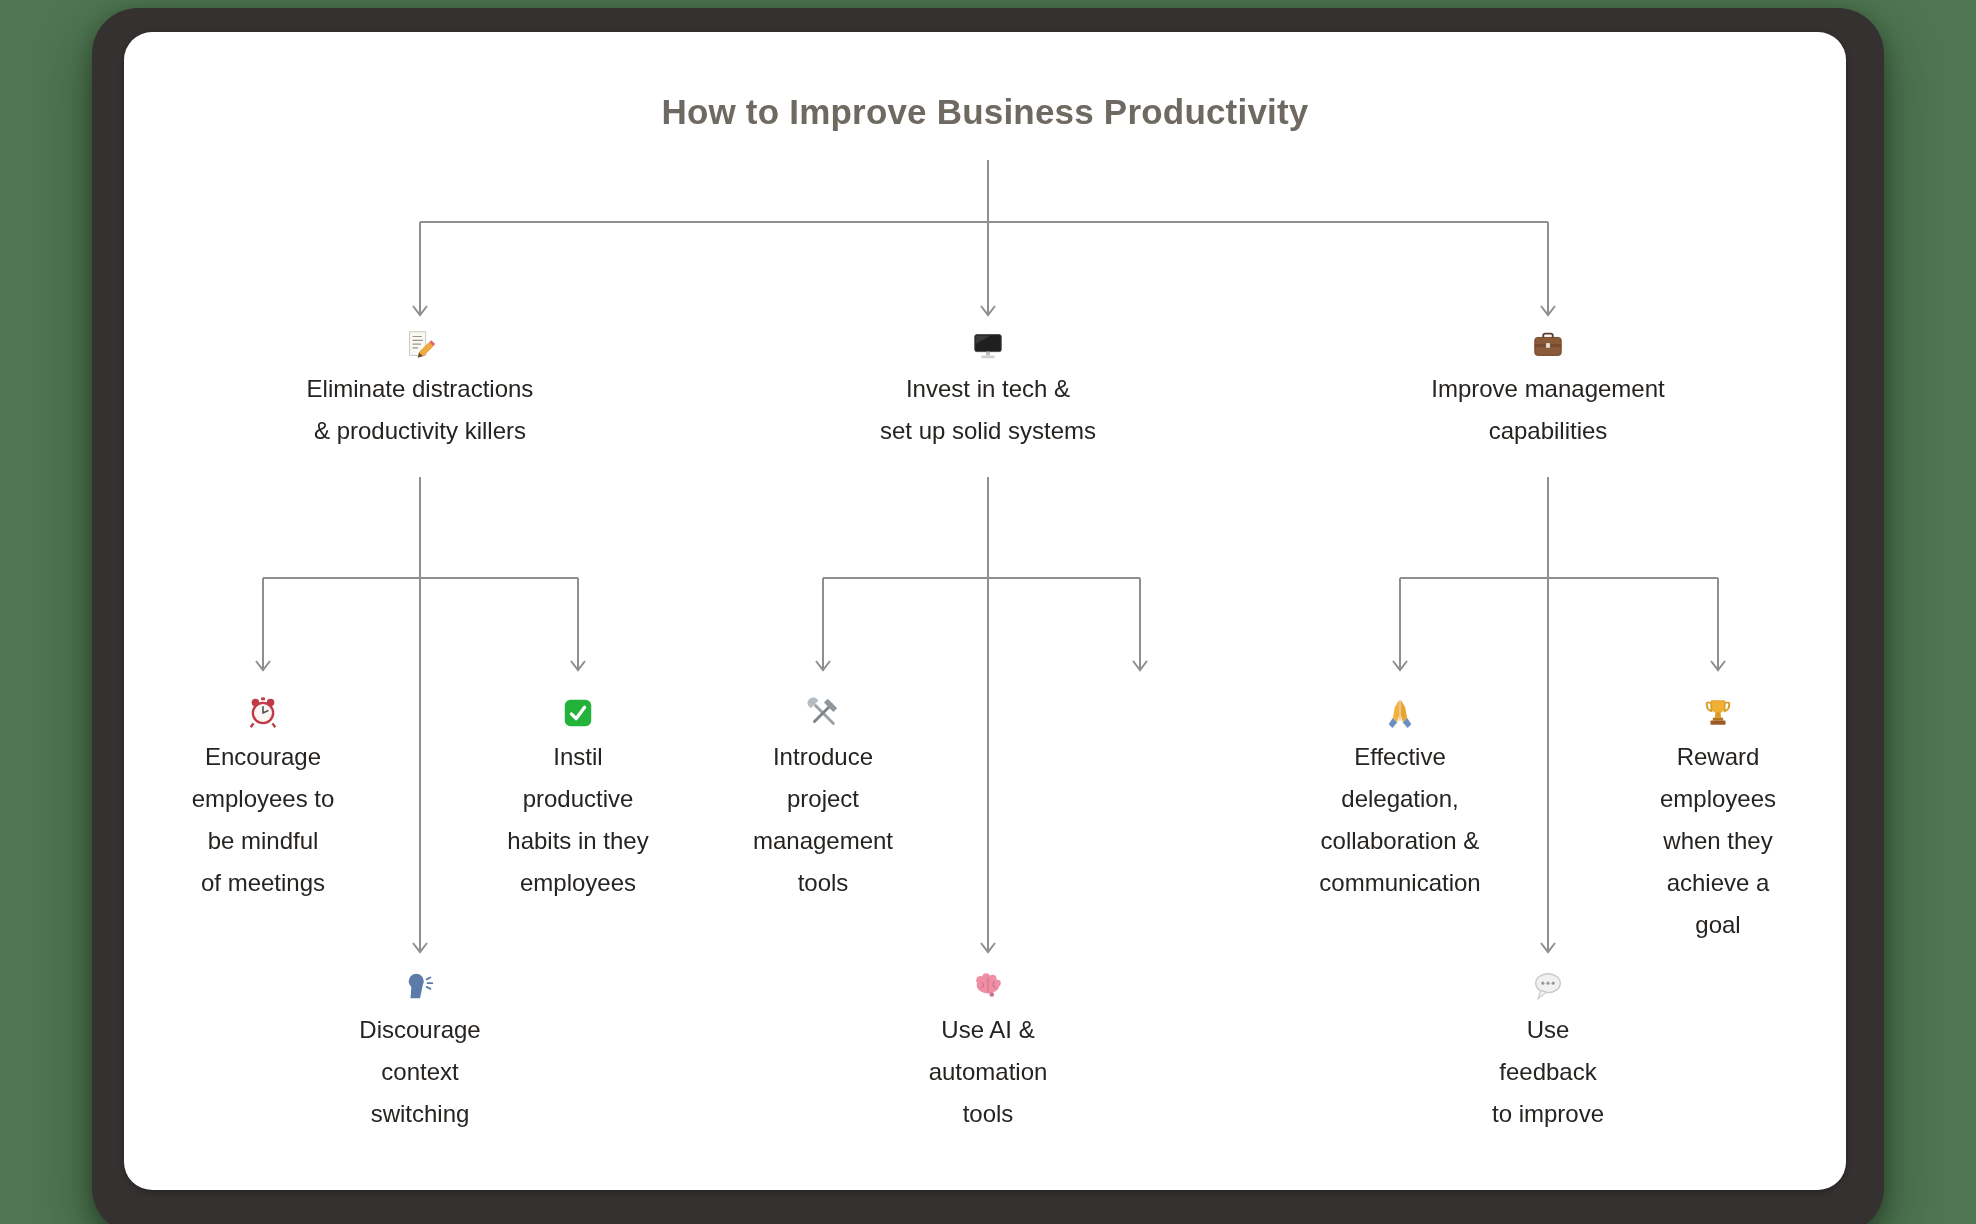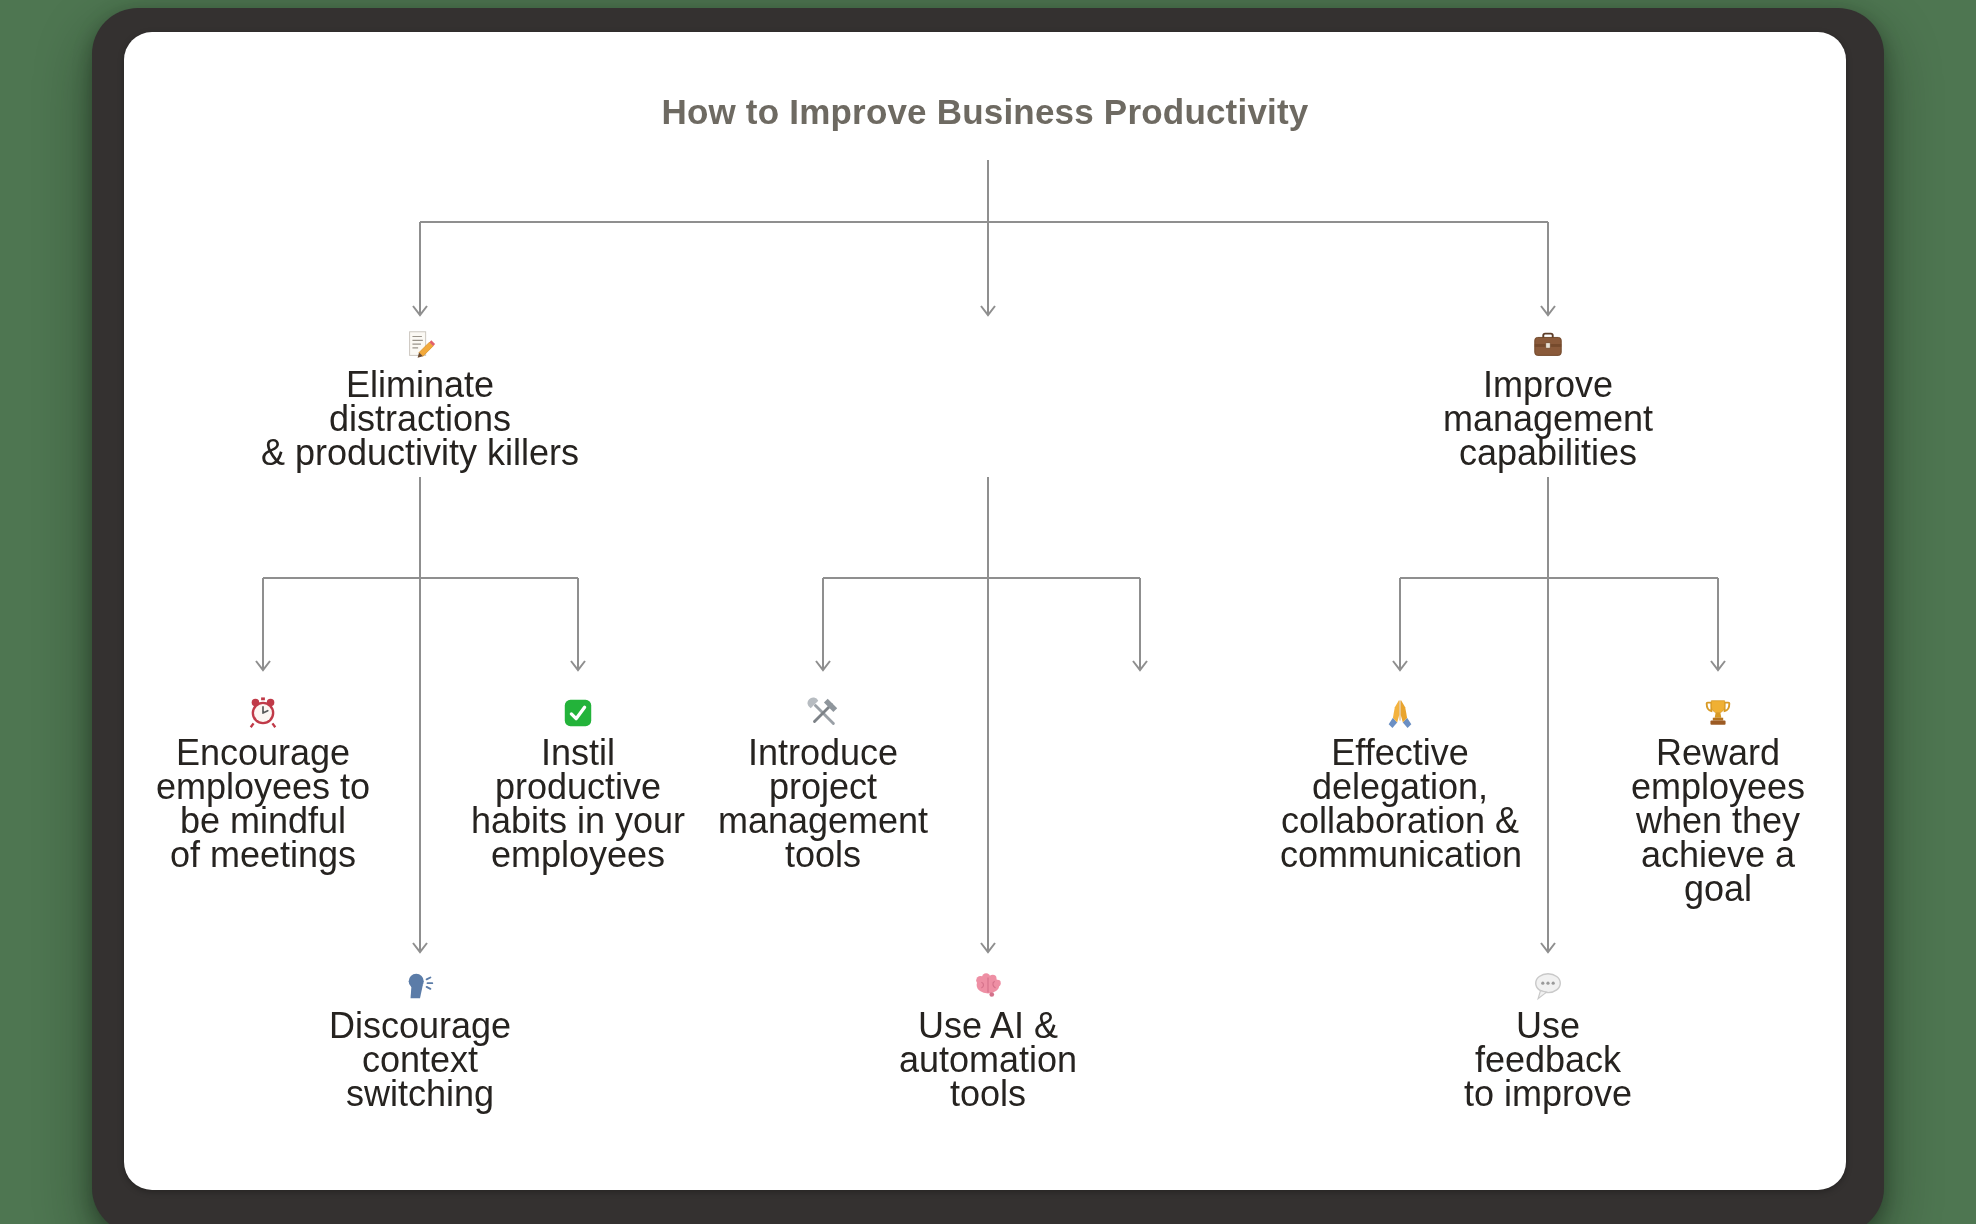--- a/index.html
+++ b/index.html
@@ -9,21 +9,21 @@
         background:#343130;border-radius:46px;
         box-shadow:0 22px 55px rgba(15,25,15,.45), 0 6px 18px rgba(15,25,15,.35);}
   .card{position:absolute;left:124px;top:32px;width:1722px;height:1158px;background:#ffffff;
         border-radius:28px;box-shadow:0 2px 6px rgba(0,0,0,.28);}
   .page-title{position:absolute;left:0;top:56px;width:100%;text-align:center;
         font-size:35px;font-weight:700;color:#6e6a62;letter-spacing:.2px;line-height:48px;}
   svg.connectors{position:absolute;left:0;top:0;width:1722px;height:1158px;}
   svg.connectors path, svg.connectors polyline{stroke:#8f8f8f;stroke-width:2;fill:none;}
   .node{position:absolute;text-align:center;}
   .node .icon{display:block;width:34px;height:34px;margin:0 auto 6px;}
-  .node .label{white-space:pre-line;font-size:36px;line-height:34px;color:#262320;}
+  .node .label{white-space:pre-line;font-size:24px;line-height:42px;color:#262320;}
   .branch-node{width:340px;top:296px;}
   .leaf-node{width:240px;top:664px;}
   .bottom-node{width:260px;top:937px;}
   .b0{left:126px;} .b1{left:694px;} .b2{left:1254px;}
   .l0{left:19px;} .l1{left:334px;} .l2{left:579px;} .l3{left:896px;} .l4{left:1156px;} .l5{left:1474px;}
   .d0{left:166px;} .d1{left:734px;} .d2{left:1294px;}
 </style>
 </head>
 <body>
 
@@ -70,20 +70,30 @@
         <rect x="7" y="4" width="17" height="25" fill="#fbf9f4" stroke="#c9c4bc" stroke-width="1"></rect>
         <path d="M10,9 H20 M10,13 H21 M10,17 H19 M10,21 H16" stroke="#9a948a" stroke-width="1.3" fill="none"></path>
         <polygon points="17,26 28,15 32,19 21,30" fill="#f2a93b" stroke="#d98f23" stroke-width="0.8"></polygon>
         <polygon points="17,26 21,30 15.5,31.5" fill="#6b4a2f"></polygon>
         <polygon points="28,15 32,19 34,17 30,13" fill="#e2606b"></polygon>
       </svg>
       <div class="label">Eliminate distractions
 &amp; productivity killers</div>
     </div>
 
+    <div class="node branch-node b1">
+      <svg class="icon" viewBox="0 0 36 36">
+        <rect x="4" y="7" width="28" height="18" rx="2" fill="#1f1f1f" stroke="#454545" stroke-width="1"></rect>
+        <polygon points="5,8 21,8 5,17" fill="#3a3a3a"></polygon>
+        <rect x="16" y="25" width="4" height="4" fill="#b9b9b9"></rect>
+        <rect x="11" y="29" width="14" height="3" rx="1" fill="#d0d0d0"></rect>
+      </svg>
+      <div class="label">Invest in tech &amp;
+set up solid systems</div>
+    </div>
 
     <div class="node branch-node b2">
       <svg class="icon" viewBox="0 0 36 36">
         <rect x="13" y="6" width="10" height="6" rx="2" fill="none" stroke="#5d3d28" stroke-width="2"></rect>
         <rect x="4" y="10" width="28" height="19" rx="3" fill="#8a5a3a" stroke="#6e4527" stroke-width="1"></rect>
         <rect x="4" y="17" width="28" height="3" fill="#754a2c"></rect>
         <rect x="15.5" y="15.5" width="5" height="6" rx="1" fill="#e9e2d6" stroke="#6e4527" stroke-width="0.8"></rect>
       </svg>
       <div class="label">Improve management
 capabilities</div>
@@ -105,21 +115,21 @@
 of meetings</div>
     </div>
 
     <div class="node leaf-node l1">
       <svg class="icon" viewBox="0 0 36 36">
         <rect x="4" y="4" width="28" height="28" rx="6" fill="#23b33a"></rect>
         <polyline points="11,19 16,24 25,12" fill="none" stroke="#ffffff" stroke-width="3.5" stroke-linecap="round" stroke-linejoin="round"></polyline>
       </svg>
       <div class="label">Instil
 productive
-habits in your
+habits in they
 employees</div>
     </div>
 
     <div class="node leaf-node l2">
       <svg class="icon" viewBox="0 0 36 36">
         <path d="M10,10 L29,29" stroke="#9aa0a6" stroke-width="3" stroke-linecap="round"></path>
         <path d="M13,5 A6,6 0 1 0 5,13 L9,9 Z" fill="#b7bcc1"></path>
         <path d="M27,9 L9,27" stroke="#7d8287" stroke-width="3" stroke-linecap="round"></path>
         <polygon points="23,3 33,13 29,17 19,7" fill="#8f969c"></polygon>
       </svg>

